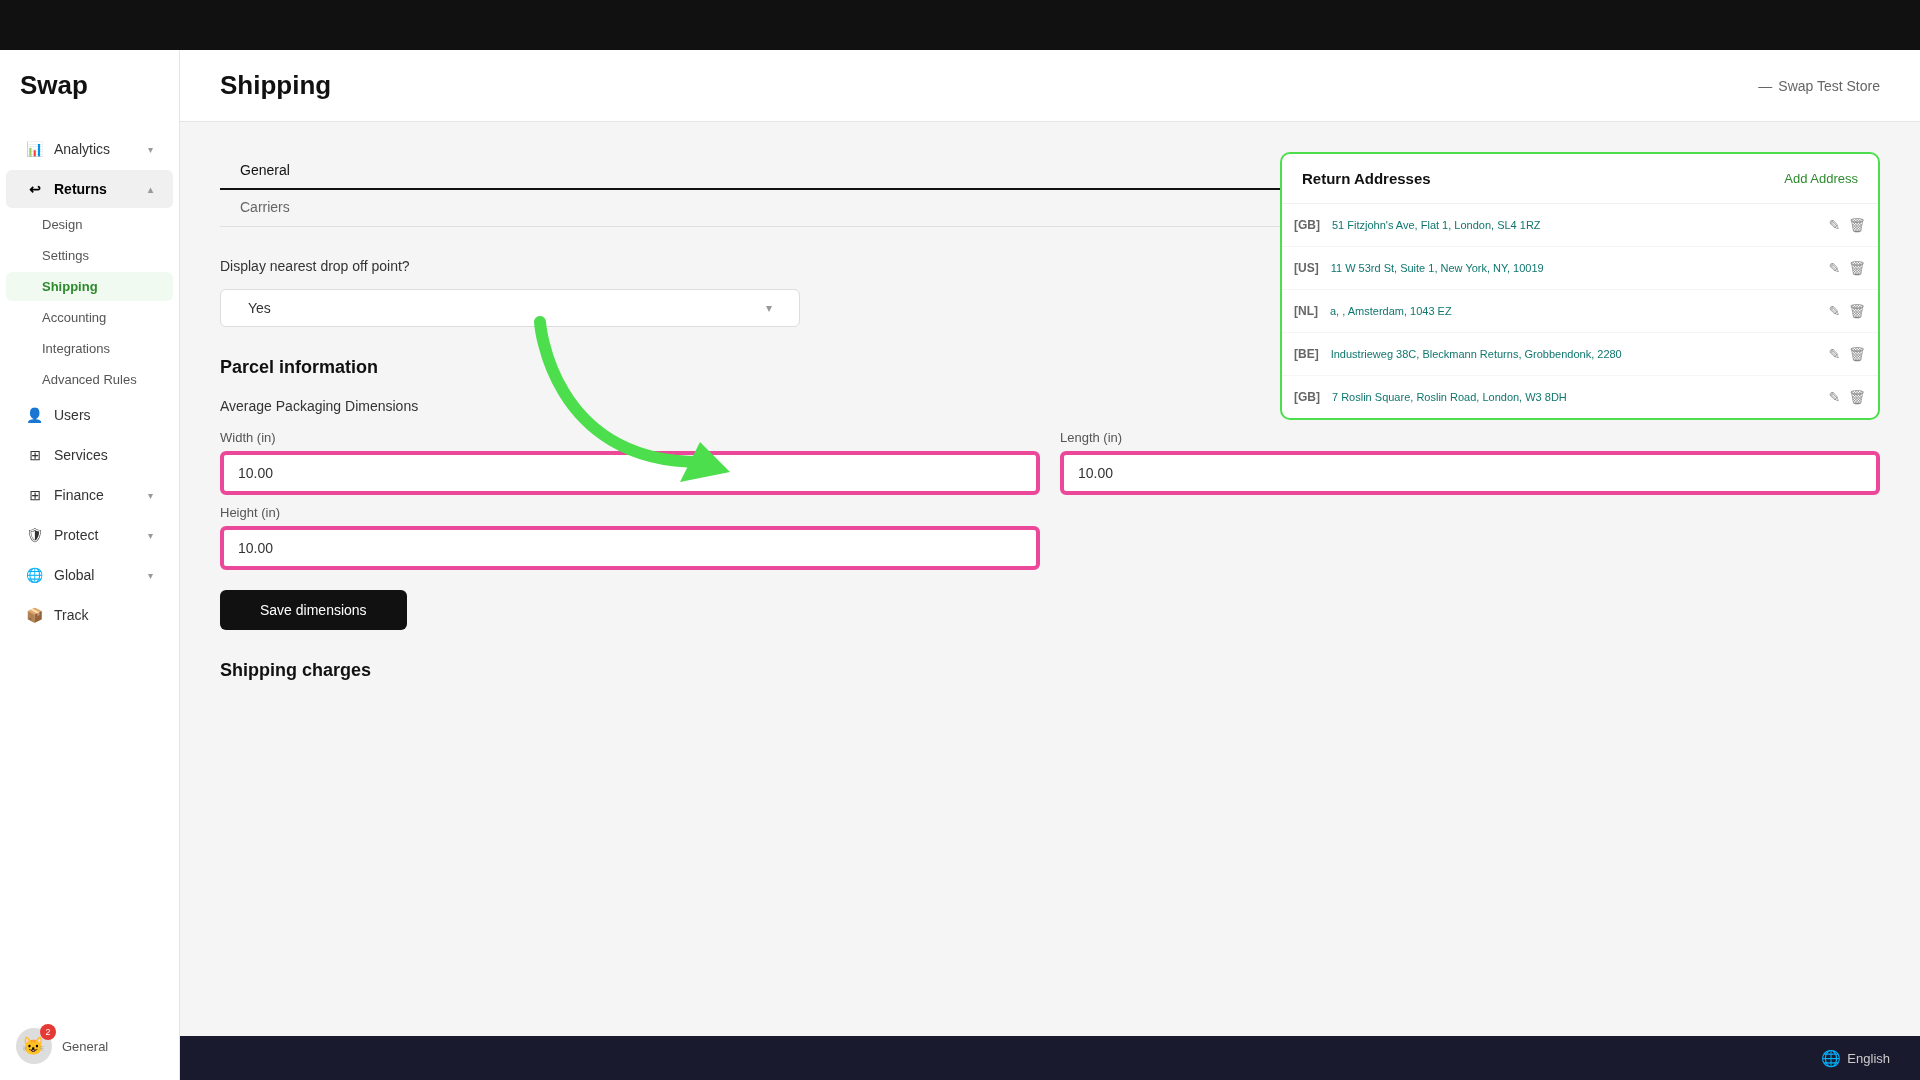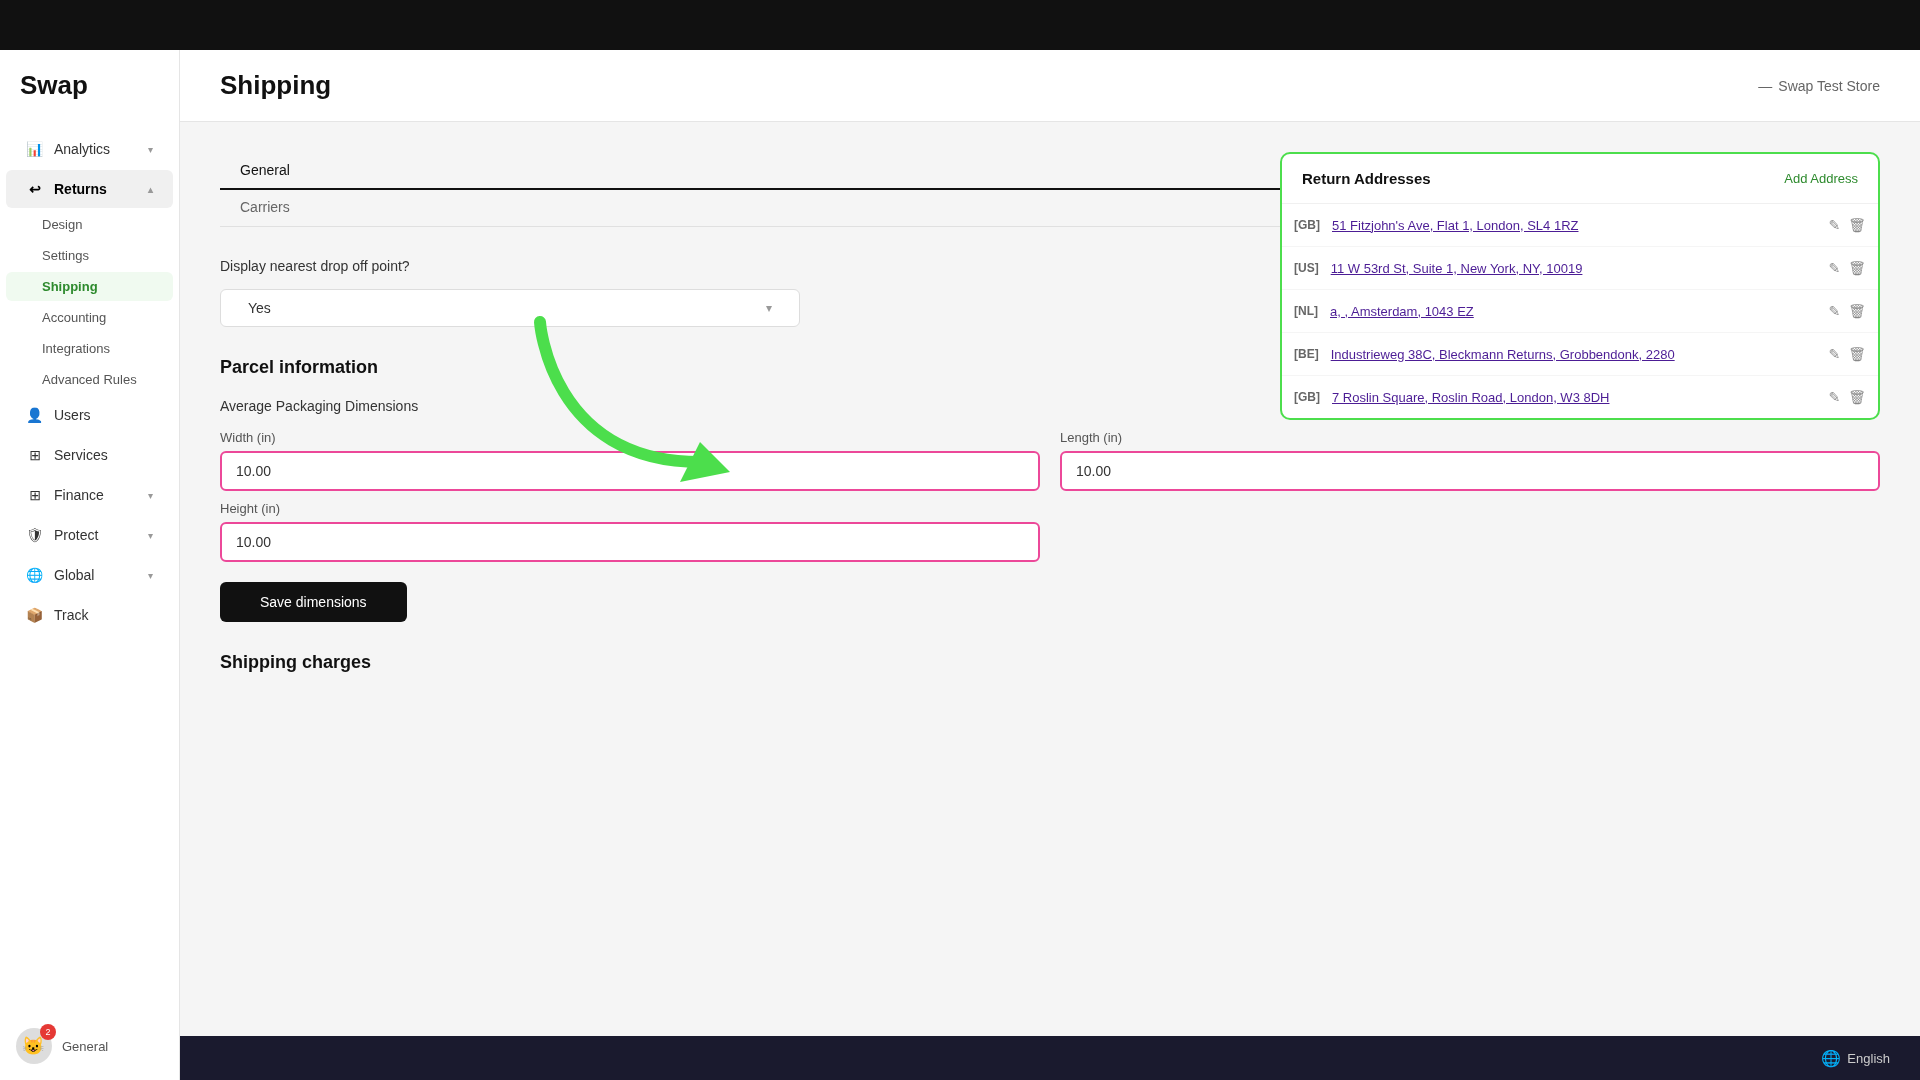--- a/index.html
+++ b/index.html
@@ -46,35 +46,35 @@
     .select-chevron { color: #999; font-size: 12px; }
 
     
     .return-addresses-panel { position: absolute; top: 30px; right: 40px; width: 600px; background: #fff; border: 2.5px solid #4cde4c; border-radius: 10px; z-index: 10; padding: 0; }
     .panel-header { display: flex; justify-content: space-between; align-items: center; padding: 16px 20px; border-bottom: 1px solid #f0f0f0; }
     .panel-title { font-size: 15px; font-weight: 600; color: #111; }
     .add-address-btn { font-size: 13px; color: #2d8a2d; cursor: pointer; font-weight: 500; }
     .address-row { display: flex; align-items: center; justify-content: flex-end; padding: 13px 12px; border-bottom: 1px solid #f5f5f5; }
     .address-row:last-child { border-bottom: none; }
     .address-country { font-size: 12px; font-weight: 600; color: #666; margin-right: 12px; }
-    .address-text { font-size: 13px; color: #4c1d95; flex: 1; text-decoration: underline; }
+    .address-text { font-size: 11px; color: #0f766e; flex: 1; }
     .address-actions { display: flex; gap: 8px; }
     .action-icon { color: #888; cursor: pointer; font-size: 14px; }
 
     
     .arrow-overlay { position: absolute; top: 180px; left: 340px; z-index: 9; pointer-events: none; }
 
     
     .parcel-section { margin-top: 10px; }
     .section-heading { font-size: 18px; font-weight: 600; color: #111; margin-bottom: 20px; }
     .section-subheading { font-size: 14px; color: #333; margin-bottom: 16px; }
 
     .dimensions-grid { display: grid; grid-template-columns: 1fr 1fr; gap: 20px; margin-bottom: 10px; }
     .dim-label { font-size: 13px; color: #555; margin-bottom: 6px; }
-    .dim-input { width: 100%; border: 2px solid #ec4899; border-radius: 6px; padding: 10px 14px; font-size: 14px; color: #333; background: #fff; }
+    .dim-input { width: 100%; border: 4px solid #ec4899; border-radius: 6px; padding: 10px 14px; font-size: 14px; color: #333; background: #fff; }
 
     .height-field { margin-bottom: 20px; }
     .height-input-wrap { width: calc(50% - 10px); }
 
     .save-btn { background: #111; color: #fff; border: none; border-radius: 6px; padding: 12px 40px; font-size: 14px; cursor: pointer; font-weight: 500; }
 
     .shipping-charges { margin-top: 30px; font-size: 18px; font-weight: 600; color: #111; }
 
     
     .bottom-bar { background: #1a1a2e; color: #ccc; font-size: 13px; display: flex; align-items: center; justify-content: flex-end; padding: 0 30px; height: 44px; flex-shrink: 0; }

